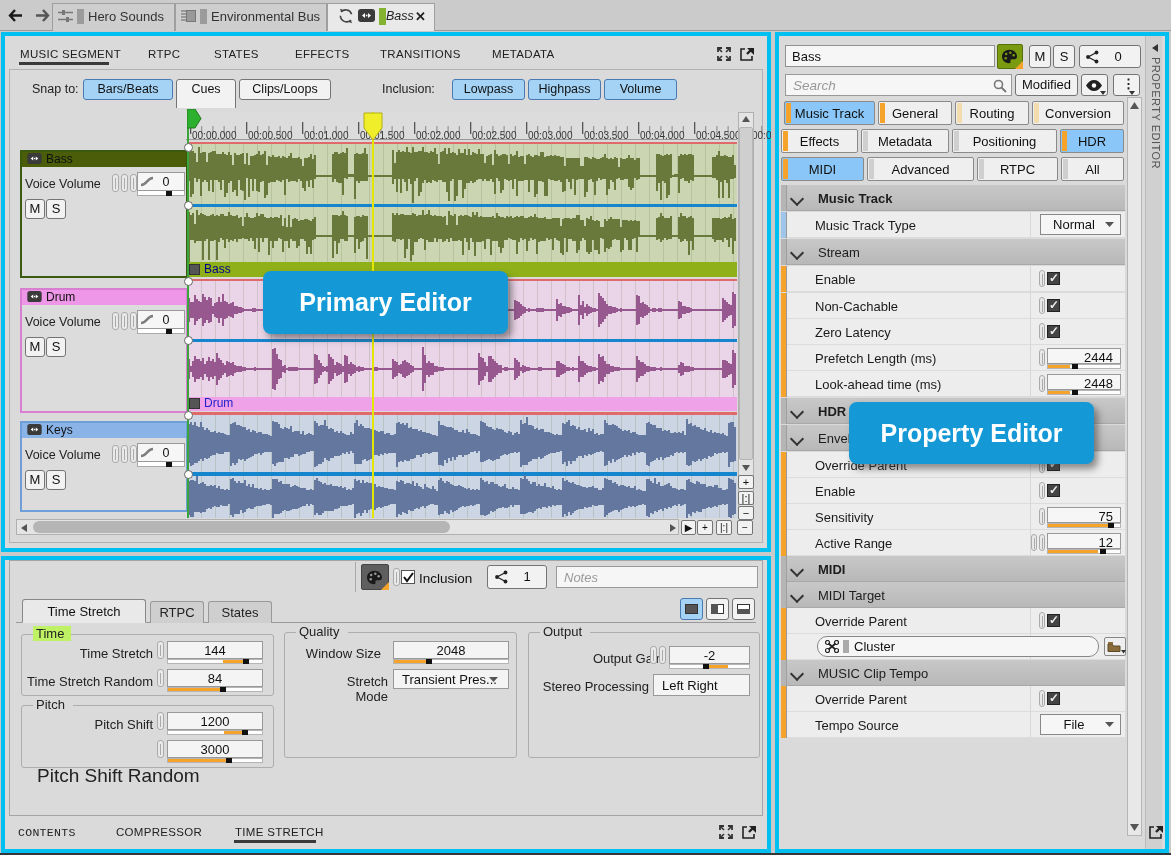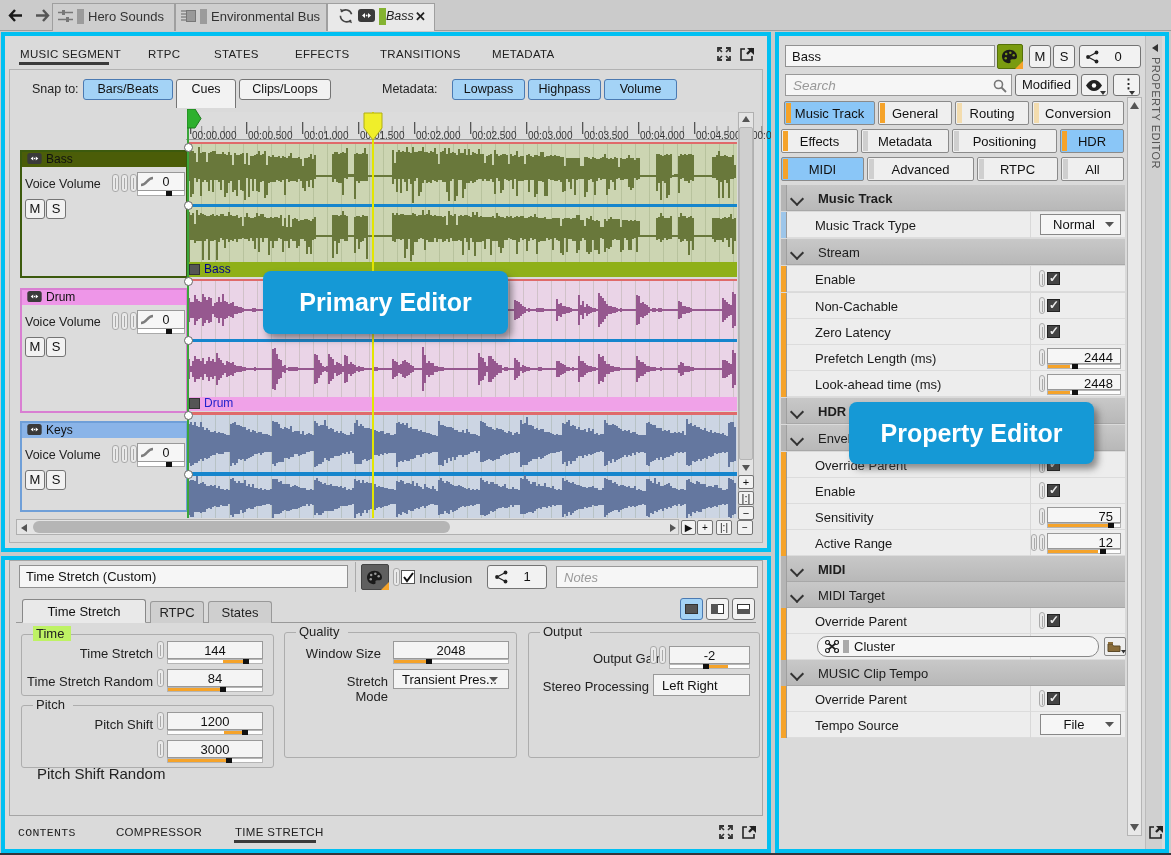--- a/index.html
+++ b/index.html
@@ -81,21 +81,21 @@
 <svg class="ab" style="left:739px;top:46px" width="17" height="16" viewBox="0 0 17 16">
 <path d="M6 3H2v11h11v-4" stroke="#222" stroke-width="1.6" fill="none"></path>
 <path d="M8 2h7v7z" fill="#222"></path>
       <path d="M13.5 2.5 8 8" stroke="#222" stroke-width="2.4"></path>
     </svg>
 <div style="position:absolute;left:9px;top:69px;width:754px;height:474px;border:1px solid #b2b2b2;"></div>
 <div style="position:absolute;left:32px;top:82px;font-size:12.5px;color:#222;position:absolute;">Snap to:</div>
 <div class="btn bluebtn" style="left:83px;top:79px;width:90px;height:21px;font-size:12.5px;line-height:19px;">Bars/Beats</div>
 <div class="btn" style="left:176px;top:79px;width:60px;height:37px;font-size:12.5px;line-height:19px;">Cues</div>
 <div class="btn" style="left:239px;top:79px;width:92px;height:21px;font-size:12.5px;line-height:19px;">Clips/Loops</div>
-<div style="position:absolute;left:382px;top:82px;font-size:12.5px;color:#222;position:absolute;">Metadata:</div>
+<div style="position:absolute;left:382px;top:82px;font-size:12.5px;color:#222;position:absolute;">Inclusion:</div>
 <div class="btn bluebtn" style="left:452px;top:79px;width:73px;height:21px;font-size:12.5px;line-height:19px;">Lowpass</div>
 <div class="btn bluebtn" style="left:528px;top:79px;width:73px;height:21px;font-size:12.5px;line-height:19px;">Highpass</div>
 <div class="btn bluebtn" style="left:604px;top:79px;width:73px;height:21px;font-size:12.5px;line-height:19px;">Volume</div>
 <div style="position:absolute;left:20px;top:108px;width:717px;height:32px;background:#dadada;"></div>
 <svg class="ab" style="left:0;top:0" width="771" height="145" viewBox="0 0 771 145">
 <rect x="186" y="112" width="551" height="28" fill="#dcdcdc"></rect>
 <rect x="186" y="139" width="551" height="1" fill="#999"></rect>
 <rect x="190" y="122" width="1.3" height="12" fill="#555"></rect>
       <rect x="201.2" y="126" width="1" height="8" fill="#888"></rect>
       <rect x="212.4" y="126" width="1" height="8" fill="#888"></rect>
@@ -286,21 +286,20 @@
     </svg>
 <div style="position:absolute;left:33px;top:521px;width:417px;height:12px;background:#b5b5b5;border-radius:6px;"></div>
 <svg class="ab" style="left:668px;top:523px" width="10" height="10">
       <path d="M2 1l6 4-6 4z" fill="#555"></path>
     </svg>
 <div class="btn" style="left:681px;top:520px;width:15px;height:15px;font-size:10px;line-height:13px;border-radius:2px;">▶</div>
 <div class="btn" style="left:697px;top:520px;width:16px;height:15px;font-size:10px;line-height:13px;border-radius:2px;">+</div>
 <div class="btn" style="left:716px;top:520px;width:16px;height:15px;font-size:10px;line-height:13px;border-radius:2px;">|:|</div>
 <div class="btn" style="left:737px;top:520px;width:16px;height:15px;font-size:10px;line-height:13px;border-radius:2px;">−</div>
 <div class="panel" style="left:1px;top:556px;width:770px;height:297px;"></div>
-<div style="position:absolute;left:19px;top:565px;width:329px;height:23px;background:#f6f6f6;border:1px solid #919191;font-size:13px;color:#111;padding:3px 0 0 6px;">Time Stretch (Custom)</div>
 <div style="position:absolute;left:355px;top:562px;width:1px;height:30px;background:#aaa;"></div>
 <div style="position:absolute;left:361px;top:564px;width:28px;height:26px;background:#5f5f5f;border:1px solid #444;border-radius:2px;"></div>
 <svg class="ab" style="left:366px;top:570px" width="17" height="15" viewBox="0 0 20 18">
 <path d="M10 1C4.5 1 1 4.8 1 9s3.5 8 8 8c1.8 0 2.6-1 2.2-2.4-.4-1.2.3-2.3 1.8-2.3H16c2 0 3-1.5 3-3.3C19 4.5 15 1 10 1z" fill="#1a1a1a"></path>
 <circle cx="6" cy="6" r="1.5" fill="#999"></circle>
       <circle cx="11" cy="4.5" r="1.5" fill="#999"></circle>
       <circle cx="15" cy="7.5" r="1.5" fill="#999"></circle>
       <circle cx="5.5" cy="11" r="1.5" fill="#999"></circle>
     </svg>
 <div style="position:absolute;left:381px;top:582px;width:8px;height:8px;background:#f5a32a;clip-path:polygon(100% 0,100% 100%,0 100%);"></div>
@@ -360,21 +359,21 @@
       <div class="smark" style="left:55%"></div>
     </div>
 <div style="position:absolute;left:85px;top:717px;width:68px;height:15px;font-size:13px;color:#222;text-align:right;position:absolute;white-space:nowrap;">Pitch Shift</div>
 <div class="pill" style="left:157px;top:712px;"></div>
 <div style="position:absolute;left:167px;top:712px;width:96px;height:18px;background:#f4f4f4;border:1px solid #999;"></div>
 <div style="position:absolute;left:167px;top:714px;width:96px;height:14px;font-size:13px;color:#111;text-align:center;position:absolute;border-radius:6px;">1200</div>
 <div class="slider" style="left:167px;top:730px;width:96px;">
       <div class="sfill" style="left:60%;width:19%;position:absolute;"></div>
       <div class="smark" style="left:79%"></div>
     </div>
-<div style="position:absolute;left:37px;top:745px;width:116px;height:15px;font-size:15px;color:#222;text-align:right;position:absolute;white-space:nowrap;margin-top:20px;">Pitch Shift Random</div>
+<div style="position:absolute;left:37px;top:745px;width:116px;height:15px;font-size:19px;color:#222;text-align:right;position:absolute;white-space:nowrap;margin-top:20px;">Pitch Shift Random</div>
 <div class="pill" style="left:157px;top:740px;"></div>
 <div style="position:absolute;left:167px;top:740px;width:96px;height:18px;background:#f4f4f4;border:1px solid #999;"></div>
 <div style="position:absolute;left:167px;top:742px;width:96px;height:14px;font-size:13px;color:#111;text-align:center;position:absolute;">3000</div>
 <div class="slider" style="left:167px;top:758px;width:96px;">
       <div class="sfill" style="width:62%"></div>
       <div class="smark" style="left:62%"></div>
     </div>
 <div style="position:absolute;left:305px;top:646px;width:76px;height:15px;font-size:13px;color:#222;text-align:right;position:absolute;white-space:nowrap;">Window Size</div>
 <div style="position:absolute;left:393px;top:641px;width:116px;height:18px;background:#f4f4f4;border:1px solid #999;"></div>
 <div style="position:absolute;left:393px;top:643px;width:116px;height:14px;font-size:13px;color:#111;text-align:center;position:absolute;">2048</div>

